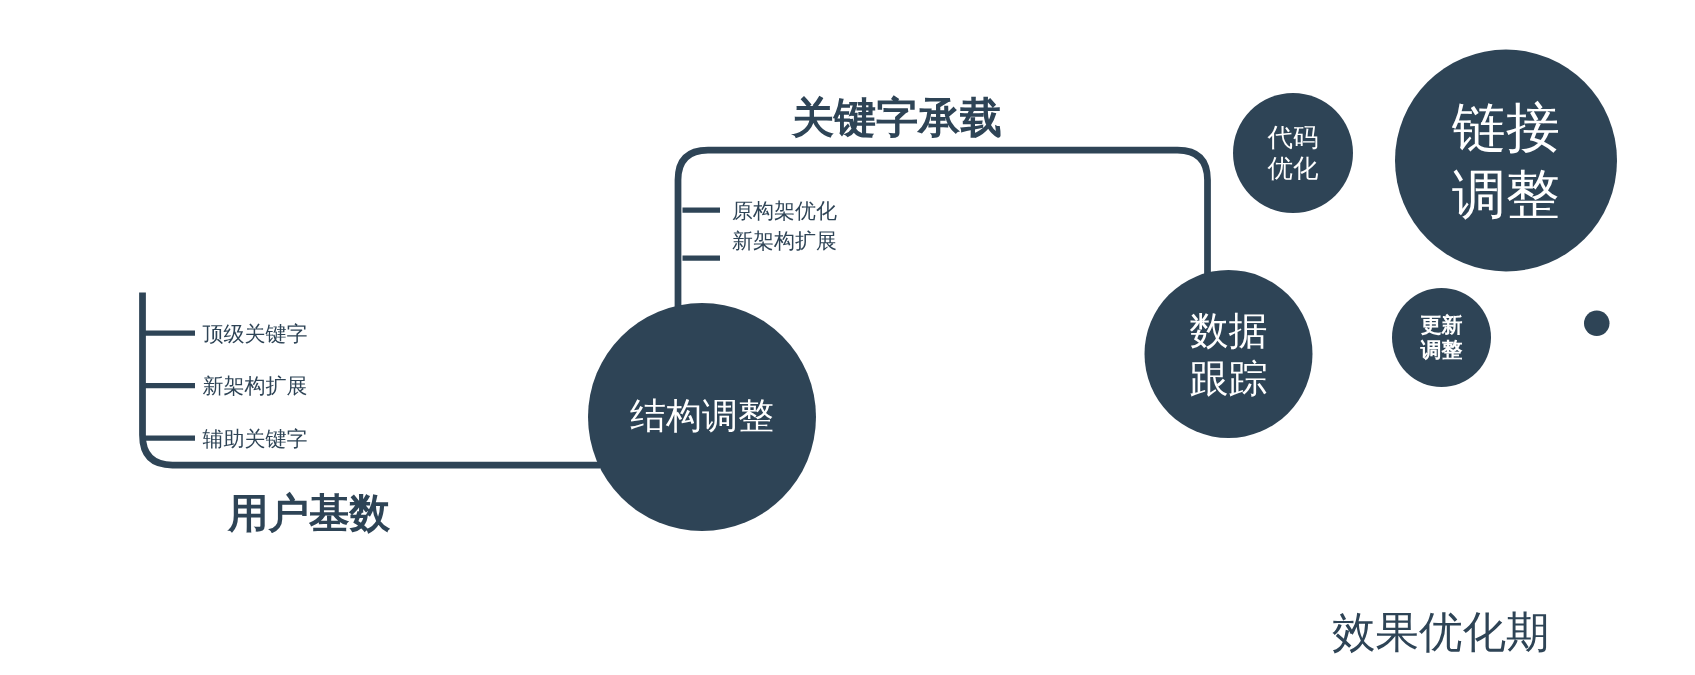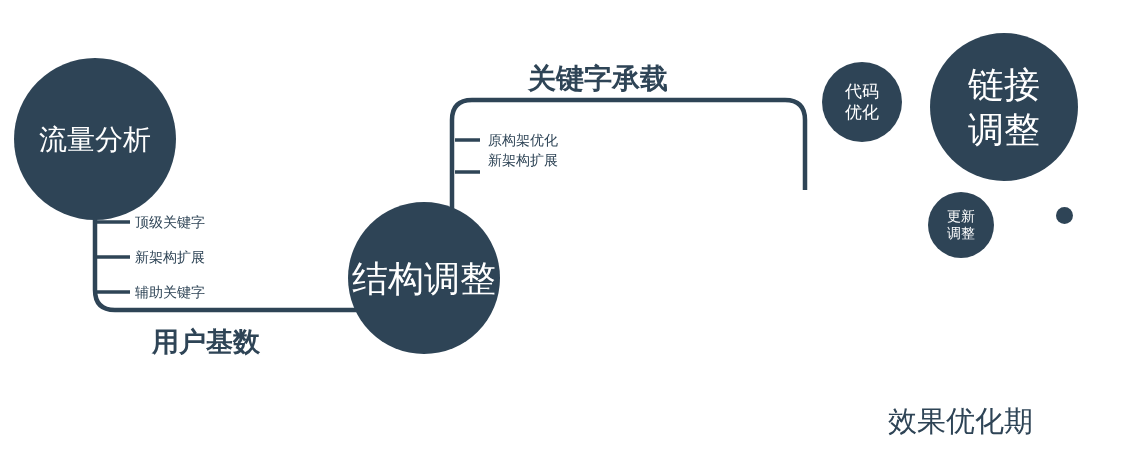--- a/index.html
+++ b/index.html
@@ -27,25 +27,25 @@
     color: var(--on-node);
     display: flex;
     flex-direction: column;
     align-items: center;
     justify-content: center;
     text-align: left;
     line-height: 1.25;
   }
   .node span { display: block; white-space: nowrap; }
   .n-traffic   { left: 14px;  top: 58px;  width: 162px; height: 162px; font-size: 28px; }
-  .n-structure { left: 348px; top: 202px; width: 152px; height: 152px; font-size: 36px; }
+  .n-structure { left: 392px; top: 202px; width: 152px; height: 152px; font-size: 24px; }
   .n-tracking  { left: 763px; top: 180px; width: 112px; height: 112px; font-size: 26px; }
   .n-code      { left: 822px; top: 62px;  width: 80px;  height: 80px;  font-size: 17px; }
   .n-link      { left: 930px; top: 33px;  width: 148px; height: 148px; font-size: 36px; }
-  .n-update    { left: 928px; top: 192px; width: 66px;  height: 66px;  font-size: 14px; font-weight: normal; }
+  .n-update    { left: 928px; top: 192px; width: 66px;  height: 66px;  font-size: 14px; font-weight: bold; }
   .n-report    { left: 931px; top: 256px; width: 114px; height: 114px; font-size: 26px; }
   .dot {
     position: absolute;
     left: 1056px; top: 207px;
     width: 17px; height: 17px;
     border-radius: 50%;
     background: var(--primary);
   }
   .edge-label {
     position: absolute;
@@ -83,28 +83,29 @@
   <svg class="lines" viewBox="0 0 1130 450" xmlns="http://www.w3.org/2000/svg">
     <path d="M 95 195 L 95 290 Q 95 310 115 310 L 400 310" fill="none" stroke="#2e4456" stroke-width="4.5"></path>
     <path d="M 95 222 L 130 222" fill="none" stroke="#2e4456" stroke-width="3.5"></path>
     <path d="M 95 257 L 130 257" fill="none" stroke="#2e4456" stroke-width="3.5"></path>
     <path d="M 95 292 L 130 292" fill="none" stroke="#2e4456" stroke-width="3.5"></path>
     <path d="M 452 210 L 452 120 Q 452 100 472 100 L 785 100 Q 805 100 805 120 L 805 190" fill="none" stroke="#2e4456" stroke-width="4.5"></path>
     <path d="M 455 140 L 480 140" fill="none" stroke="#2e4456" stroke-width="3.5"></path>
     <path d="M 455 172 L 480 172" fill="none" stroke="#2e4456" stroke-width="3.5"></path>
   </svg>
 
-  <div class="node n-traffic">
-    <span>流量分析</span>
-  </div>
 
   <div class="node n-structure">
     <span>结构调整</span>
   </div>
 
+  <div class="node n-tracking">
+    <span>数据</span>
+    <span>跟踪</span>
+  </div>
 
   <div class="node n-code">
     <span>代码</span>
     <span>优化</span>
   </div>
 
   <div class="node n-link">
     <span>链接</span>
     <span>调整</span>
   </div>

